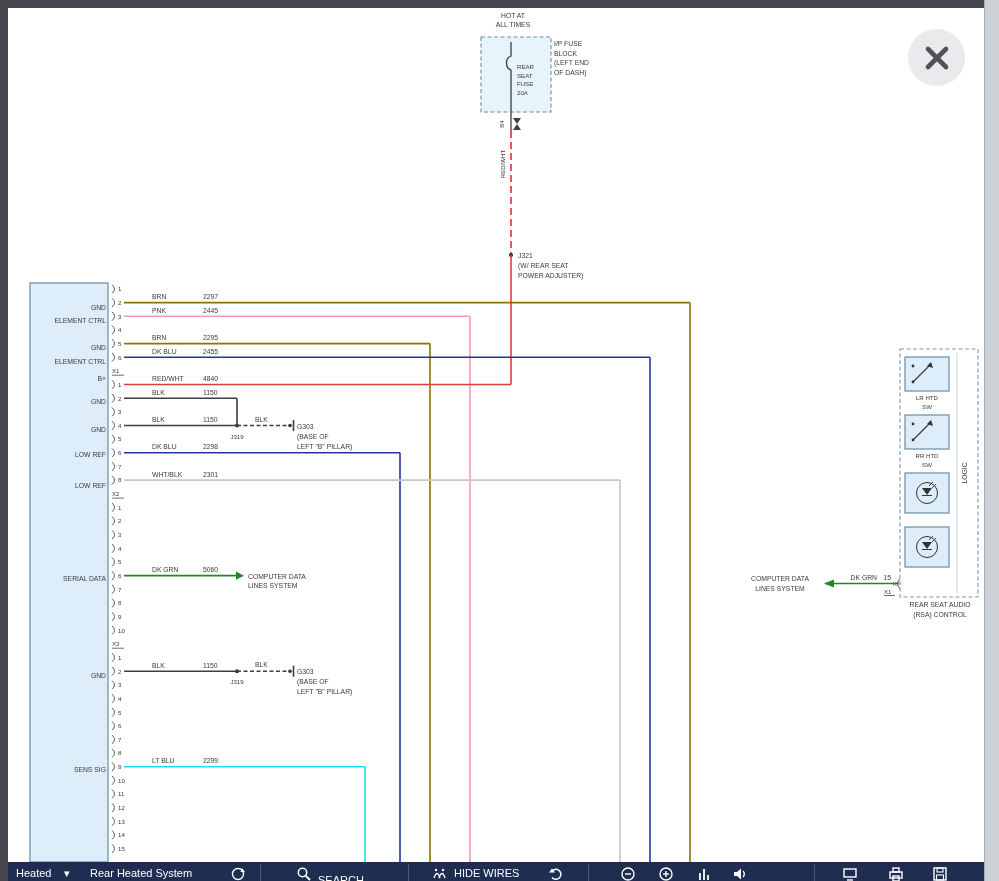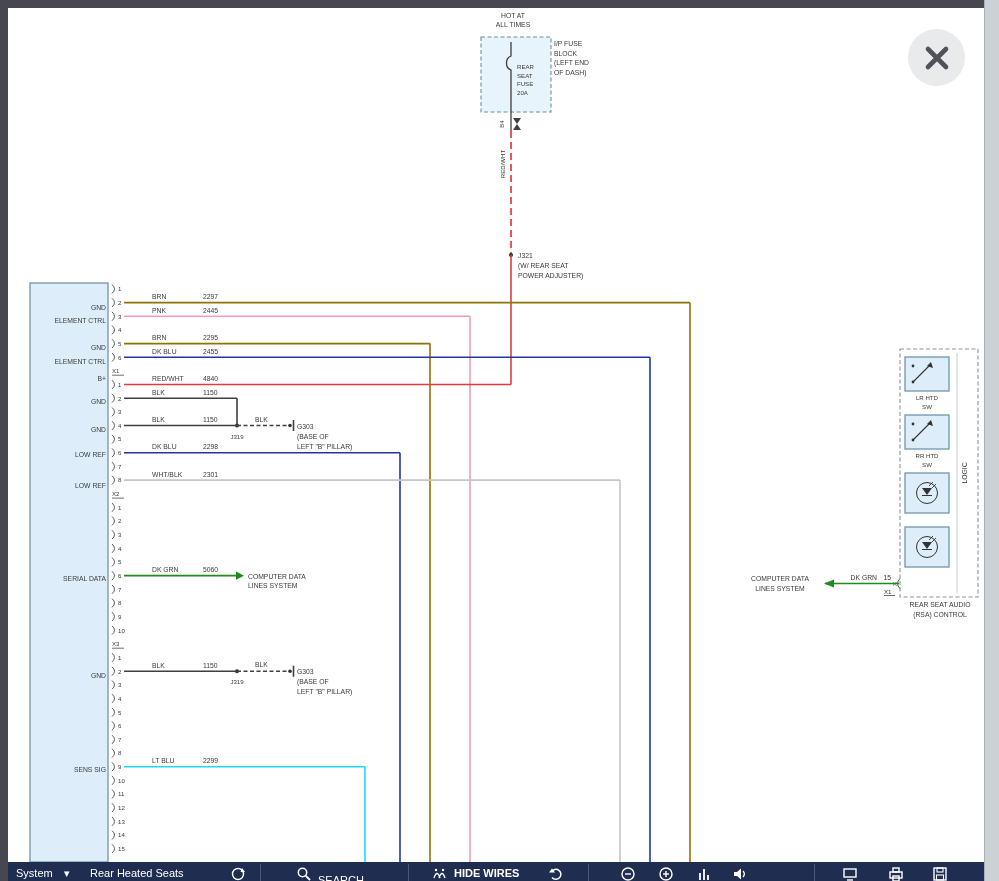--- a/index.html
+++ b/index.html
@@ -290,40 +290,40 @@
       <line x1="4" y1="4" x2="22" y2="22" stroke="#515259" stroke-width="4.6" stroke-linecap="round"></line>
       <line x1="22" y1="4" x2="4" y2="22" stroke="#515259" stroke-width="4.6" stroke-linecap="round"></line>
     </svg>
   </div>
 
   
   <div class="scrollbar"></div>
 
   
   <div class="toolbar">
-    <span class="tb-text" style="left:8px;">System</span>
+    <span class="tb-text" style="left:8px;">Heated</span>
     <span class="tb-text" style="left:56px;">▾</span>
-    <span class="tb-text" style="left:82px;">Rear Heated Seats</span>
+    <span class="tb-text" style="left:82px;">Rear Heated System</span>
     <svg class="tb-icon" style="left:222px;" viewBox="0 0 16 16">
       <circle cx="8" cy="8" r="5.5" fill="none" stroke="#fff" stroke-width="1.4"></circle>
       <polygon points="12,2 15,6 10.5,6" fill="#fff"></polygon>
     </svg>
     <div class="tb-div" style="left:252px;"></div>
     <svg class="tb-icon" style="left:288px;" viewBox="0 0 16 16">
       <circle cx="6.5" cy="6.5" r="4.2" fill="none" stroke="#fff" stroke-width="1.5"></circle>
       <line x1="9.8" y1="9.8" x2="14" y2="14" stroke="#fff" stroke-width="1.8"></line>
     </svg>
     <span class="tb-text" style="left:310px;margin-top:7px;">SEARCH</span>
     <div class="tb-div" style="left:400px;"></div>
     <svg class="tb-icon" style="left:424px;" viewBox="0 0 16 16">
       <path d="M2 12 C4 6 6 6 8 12 M7 12 C9 6 11 6 13 12" fill="none" stroke="#fff" stroke-width="1.3"></path>
       <circle cx="4" cy="4" r="1.2" fill="#fff"></circle>
         <circle cx="11" cy="4" r="1.2" fill="#fff"></circle>
     </svg>
-    <span class="tb-text" style="left:446px;font-weight:bold;">HIDE WIRES</span>
+    <span class="tb-text" style="left:446px;">HIDE WIRES</span>
     <svg class="tb-icon" style="left:540px;" viewBox="0 0 16 16">
       <path d="M3.5 6 A5 5 0 1 1 4 11.5" fill="none" stroke="#fff" stroke-width="1.5"></path>
       <polygon points="1,6.5 7,6.5 4,2.5" fill="#fff"></polygon>
     </svg>
     <div class="tb-div" style="left:580px;"></div>
     <svg class="tb-icon" style="left:612px;" viewBox="0 0 16 16">
       <circle cx="8" cy="8" r="6" fill="none" stroke="#fff" stroke-width="1.4"></circle>
       <line x1="5" y1="8" x2="11" y2="8" stroke="#fff" stroke-width="1.4"></line>
     </svg>
     <svg class="tb-icon" style="left:650px;" viewBox="0 0 16 16">

